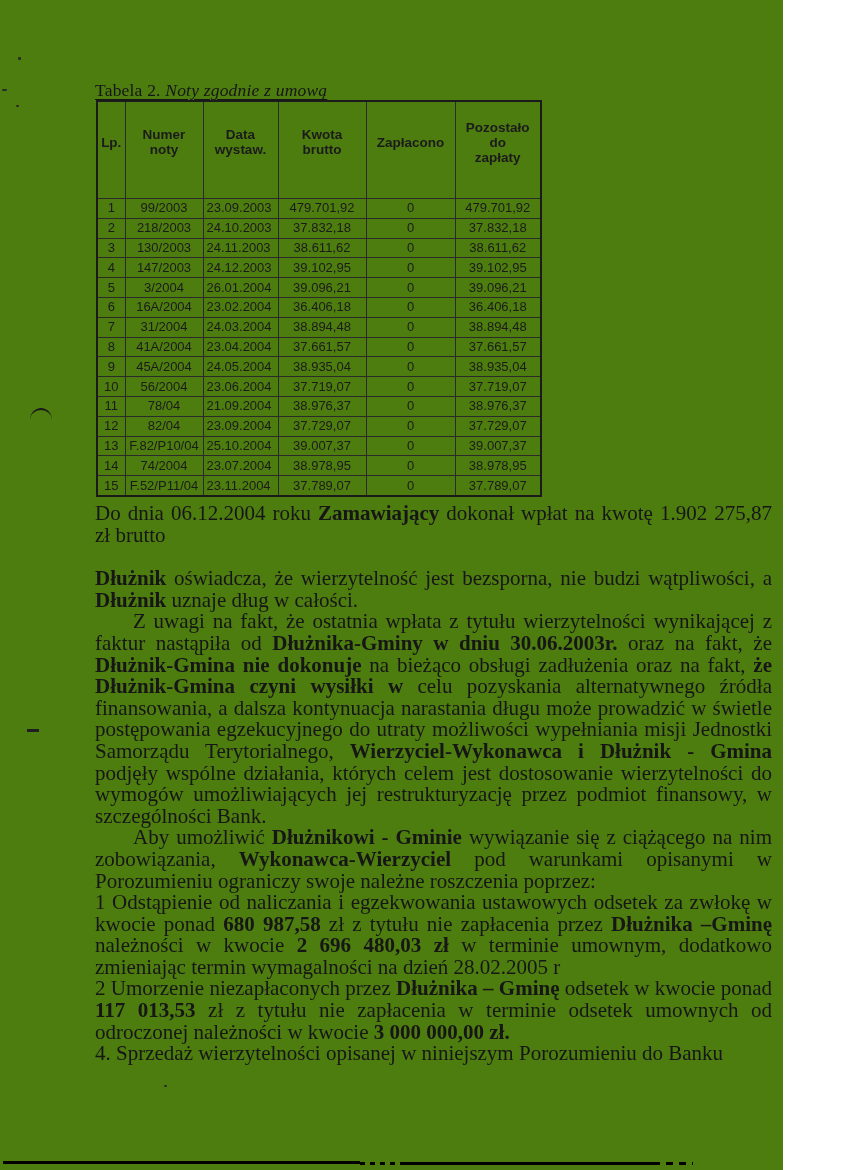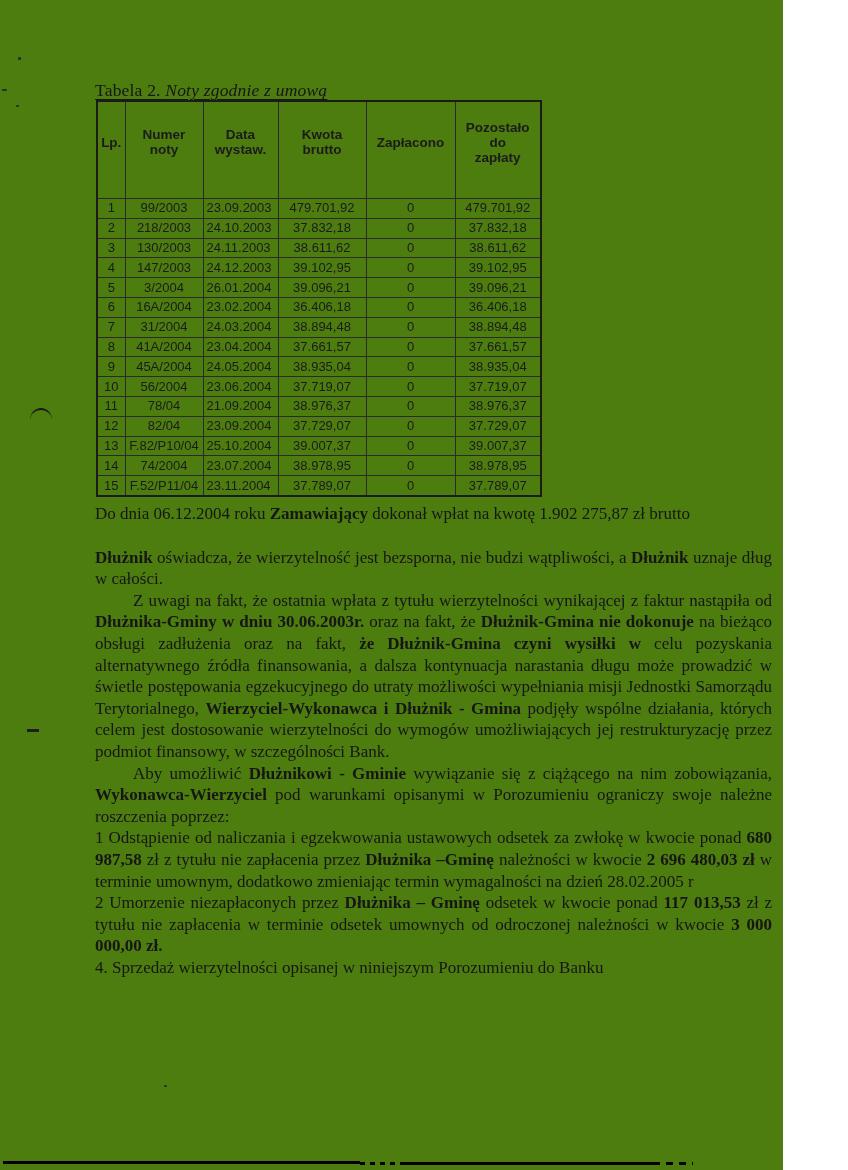--- a/index.html
+++ b/index.html
@@ -43,21 +43,21 @@
   td.al-c { text-align: center; }
   td.al-l { text-align: left; padding-left: 2px; }
   td.al-r { text-align: center; padding-right: 3px; }
   tr.total td { font-weight: bold; }
   col.c0 { width: 28px; } col.c1 { width: 78px; } col.c2 { width: 75px; }
   col.c3 { width: 88px; } col.c4 { width: 89px; } col.c5 { width: 86px; }
 
   
   .docbody {
     position: absolute; left: 95px; top: 503px; width: 677px;
-    font-size: 17px; line-height: 21.6px;
+    font-size: 21px; line-height: 21.6px;
     text-align: justify;
   }
   .docbody p { margin: 0; }
   .docbody p.gap { margin-bottom: 22px; }
   .docbody p.indent { text-indent: 38px; }
   .docbody b { font-weight: bold; }
 
   
   .bottom-rule { position: absolute; left: 3px; top: 1161px; height: 3px; display: flex; align-items: flex-start; }
   .bottom-rule .seg { height: 3px; }

